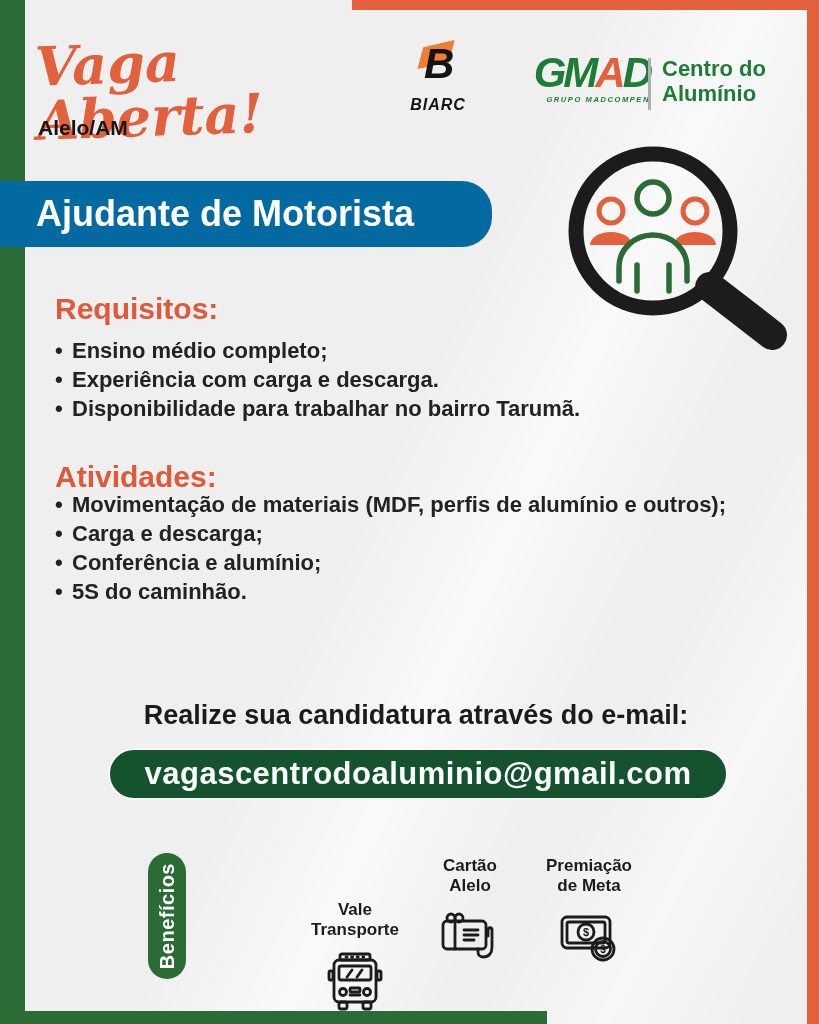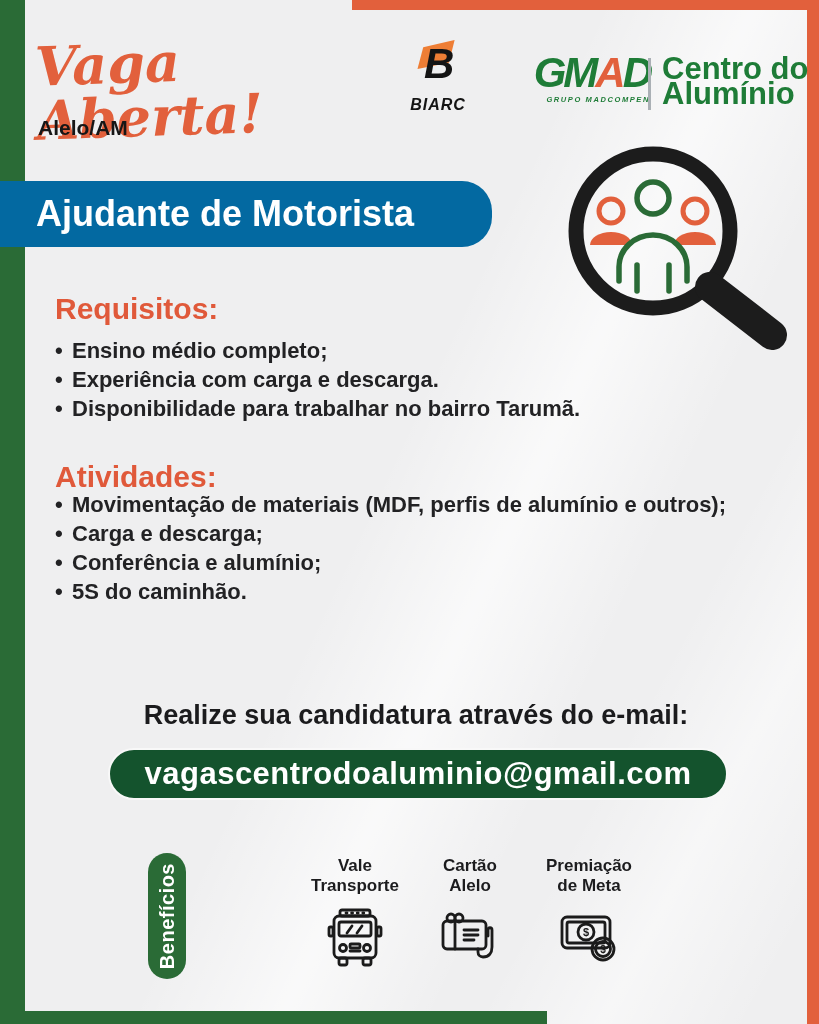--- a/index.html
+++ b/index.html
@@ -28,21 +28,21 @@
   .location{position:absolute; left:38px; top:116px; font-size:21px; font-weight:bold; color:#161616;}
 
   
   .biarc{position:absolute; left:398px; top:40px; width:80px; text-align:center;}
   .biarc-name{font-size:16px; font-weight:bold; font-style:italic; letter-spacing:1px; color:#141414; margin-top:-4px;}
   .gmad{position:absolute; left:500px; top:52px; width:150px; text-align:right;}
   .gmad-word{font-size:42px; font-weight:bold; font-style:italic; letter-spacing:-3px; color:#1e7c37; line-height:1;}
   .gmad-word .accent{color:#e2603c;}
   .gmad-sub{font-size:7.5px; font-style:italic; font-weight:bold; letter-spacing:1.6px; color:#1e7c37; margin-top:1px;}
   .logo-divider{position:absolute; left:648px; top:58px; width:3px; height:52px; background:#aab0b5;}
-  .centro{position:absolute; left:662px; top:56px; font-size:31px; font-weight:bold; color:#1e7c37; line-height:25px;}
+  .centro{position:absolute; left:662px; top:56px; font-size:22px; font-weight:bold; color:#1e7c37; line-height:25px;}
 
   
   .job-banner{position:absolute; left:0; top:181px; width:492px; height:66px;
     background:#0369a1; border-radius:0 30px 30px 0;
     display:flex; align-items:center; padding-left:36px; box-sizing:border-box;}
   .job-banner span{color:#fff; font-size:36px; font-weight:bold;}
 
   
   .magnifier{position:absolute; left:548px; top:145px; width:255px; height:215px;}
 
@@ -63,21 +63,21 @@
     background:#14532d; border:2px solid #f8f8f8; border-radius:27px; box-sizing:border-box;
     display:flex; align-items:center; justify-content:center; cursor:pointer;}
   .email-pill span{color:#fff; font-size:31px; font-weight:bold; letter-spacing:.5px;}
 
   
   .benefits-pill{position:absolute; left:148px; top:853px; width:38px; height:126px;
     background:#2a6b36; border-radius:19px; display:flex; align-items:center; justify-content:center;}
   .benefits-pill span{writing-mode:vertical-rl; transform:rotate(180deg);
     color:#fff; font-size:20px; font-weight:bold; letter-spacing:.5px;}
   .benefit{position:absolute; top:856px; width:124px; text-align:center;}
-  .benefit.b1{left:171px;} .benefit.b2{left:293px;} .benefit.b3{left:408px;} .benefit.b4{left:527px;}
+  .benefit.b1{left:171px;} .benefit.b2{left:293px;margin-top:44px;} .benefit.b3{left:408px;} .benefit.b4{left:527px;}
   .benefit .blabel{font-size:17px; font-weight:bold; color:#1c1c1e; line-height:1.18; white-space:pre-line;}
   .benefit .bicon{margin-top:8px;}
   .lineart{stroke:#1b1b1b; stroke-width:2.8; fill:none; stroke-linecap:round; stroke-linejoin:round;}
 </style>
 </head>
 <body>
 
 <div class="poster">
 
   <div class="swoosh s1"></div>

